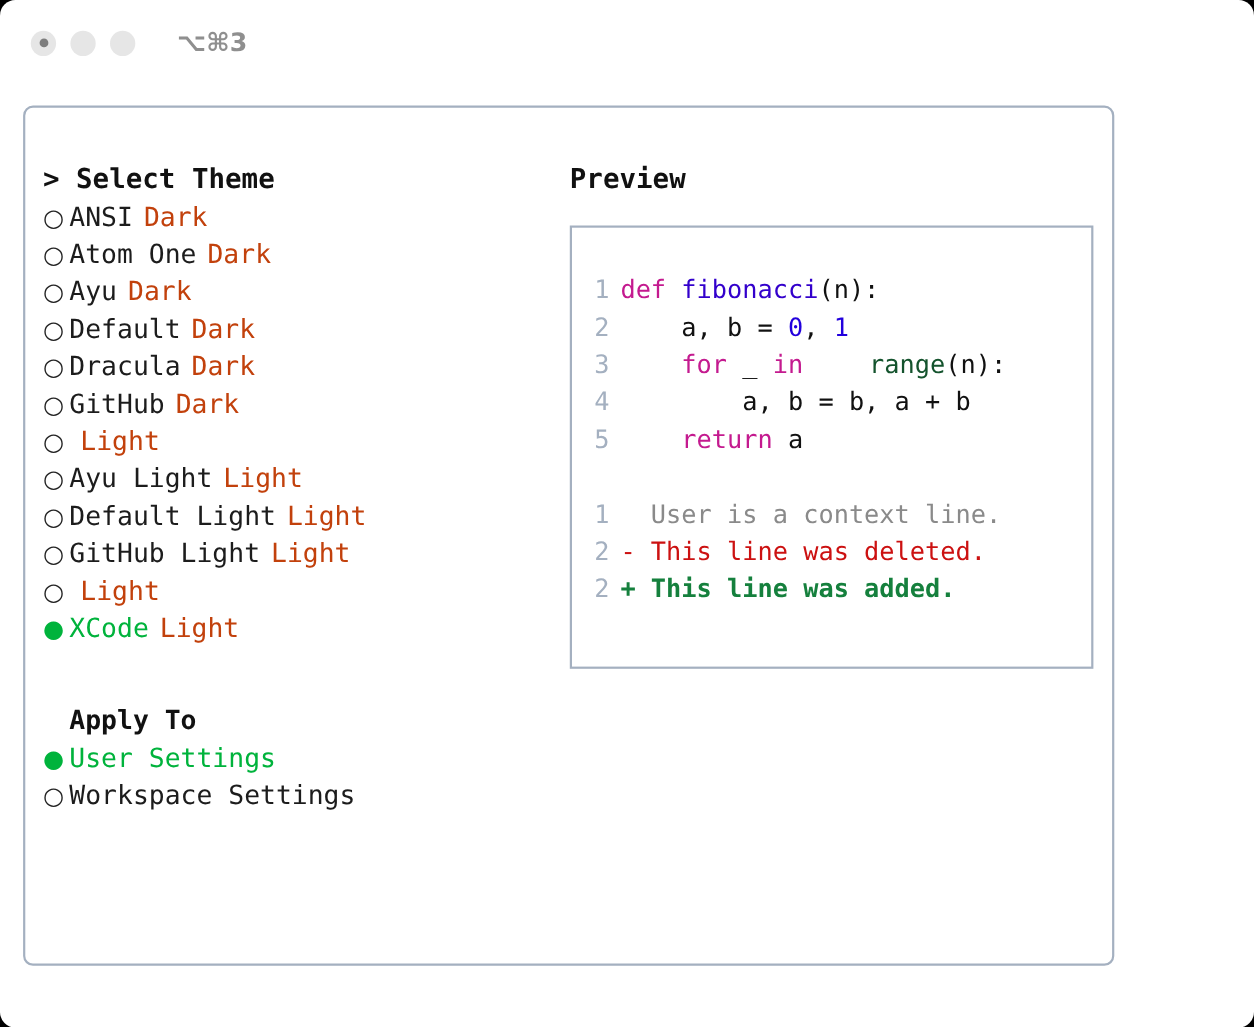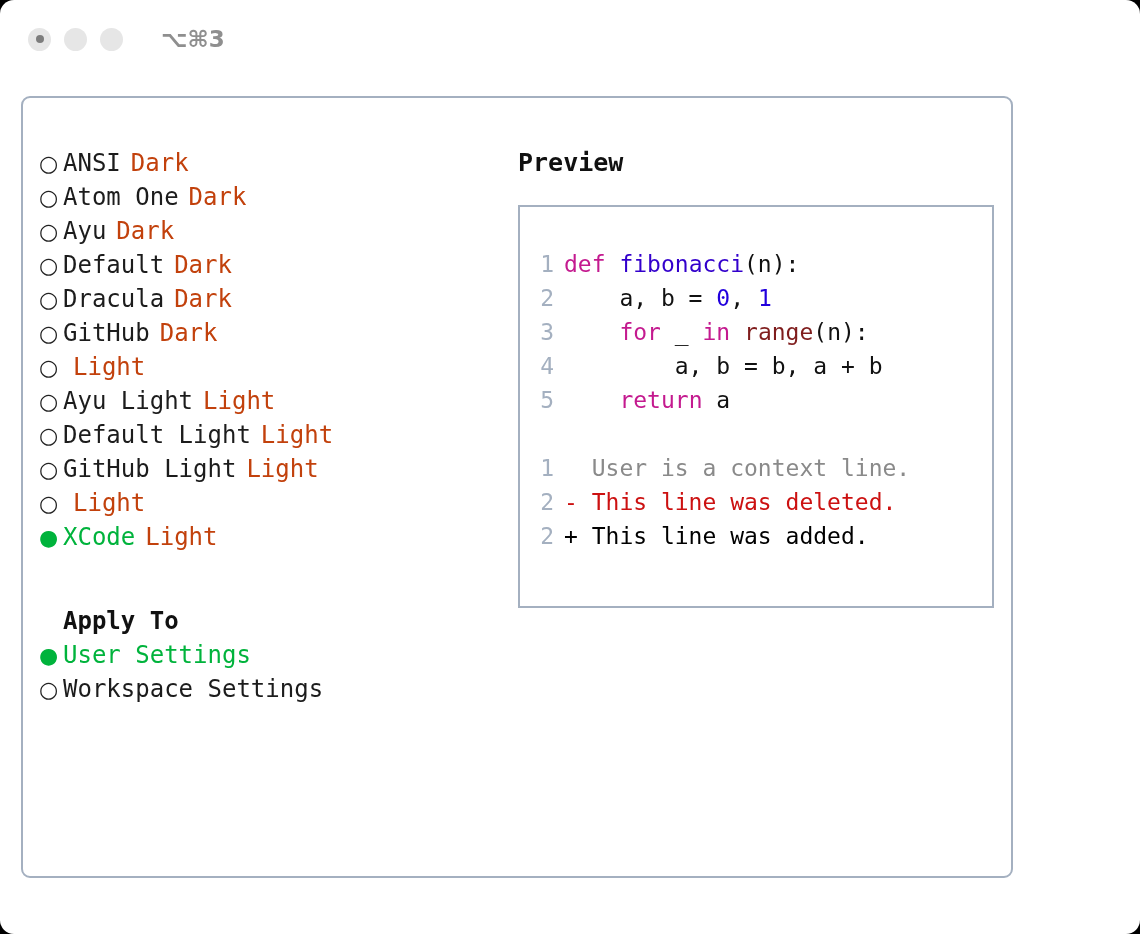--- a/index.html
+++ b/index.html
@@ -176,26 +176,26 @@
     flex: 0 0 44px;
     text-align: right;
     color: #a4b0c0;
     padding-right: 10px;
     box-sizing: border-box;
   }
   .code-body { color: #111111; white-space: pre; }
   .tok-kw  { color: #c41a8f; }
   .tok-fn  { color: #3300cc; }
   .tok-num { color: #2200dd; }
-  .tok-bi  { color: #7f1d1d; }
+  .tok-bi  { color: #14532d; margin-left: 46px; }
   .tok-pl  { color: #111111; }
   .gap-row { height: 34px; }
   .diff-ctx { color: #8a8a8a; }
   .diff-del { color: #cc1111; }
-  .diff-add { color: #000000; }
+  .diff-add { color: #15803d; font-weight: bold; }
 </style>
 </head>
 <body>
 
 <div id="app">
 
   <div class="titlebar">
     <div class="traffic">
       <div class="dot">
           <span class="inner"></span>
@@ -203,20 +203,21 @@
       <div class="dot"></div>
       <div class="dot"></div>
     </div>
     <div class="shortcut">⌥⌘3</div>
   </div>
 
   <div class="panel">
     <div class="cols">
 
       <div class="left">
+        <div class="section-title">&gt; Select Theme</div>
         <div id="theme-items">
             <div class="opt"><span class="bullet">○</span><span class="opt-label">ANSI</span><span class="opt-tag">Dark</span></div>
             <div class="opt"><span class="bullet">○</span><span class="opt-label">Atom One</span><span class="opt-tag">Dark</span></div>
             <div class="opt"><span class="bullet">○</span><span class="opt-label">Ayu</span><span class="opt-tag">Dark</span></div>
             <div class="opt"><span class="bullet">○</span><span class="opt-label">Default</span><span class="opt-tag">Dark</span></div>
             <div class="opt"><span class="bullet">○</span><span class="opt-label">Dracula</span><span class="opt-tag">Dark</span></div>
             <div class="opt"><span class="bullet">○</span><span class="opt-label">GitHub</span><span class="opt-tag">Dark</span></div>
             <div class="opt"><span class="bullet">○</span><span class="opt-tag">Light</span></div>
             <div class="opt"><span class="bullet">○</span><span class="opt-label">Ayu Light</span><span class="opt-tag">Light</span></div>
             <div class="opt"><span class="bullet">○</span><span class="opt-label">Default Light</span><span class="opt-tag">Light</span></div>

